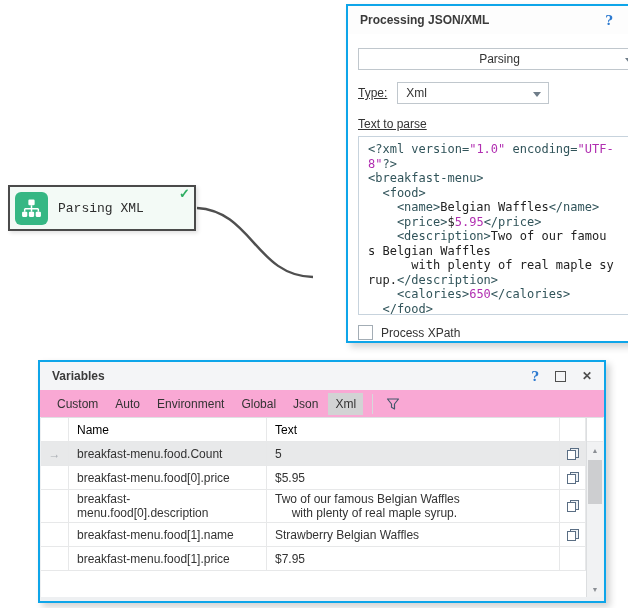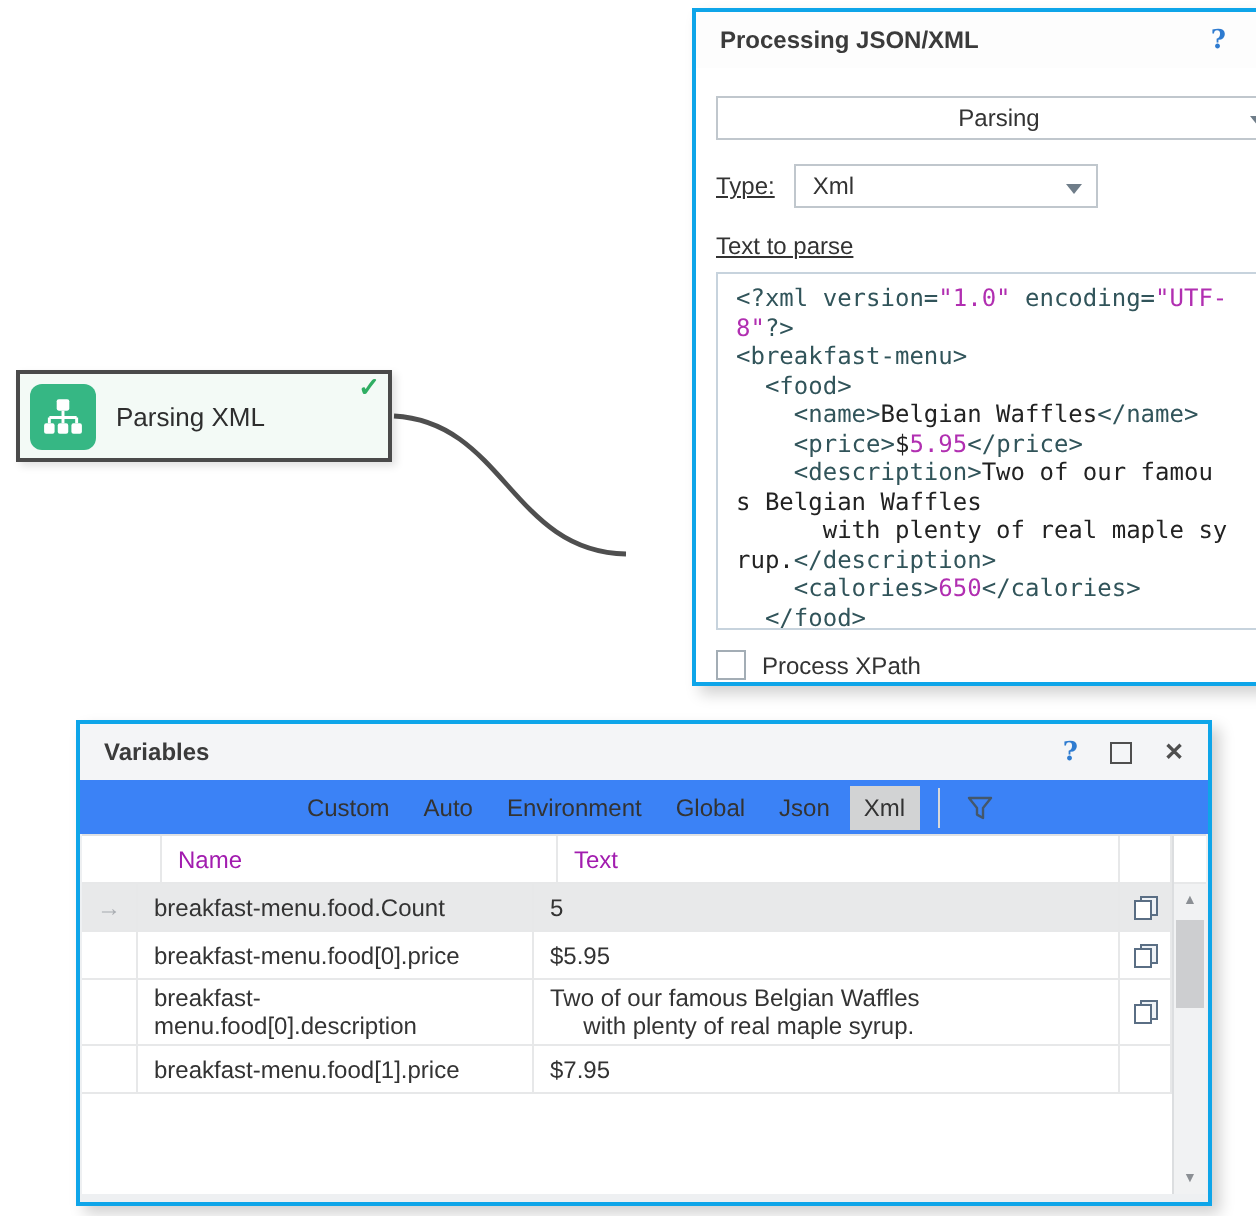--- a/index.html
+++ b/index.html
@@ -30,21 +30,21 @@
   .node{
     position:absolute;left:8px;top:185px;width:188px;height:46px;
     background:#f3faf6;border:2px solid #4a4a4a;box-sizing:border-box;
     display:flex;align-items:center;box-shadow:2px 2px 4px rgba(0,0,0,0.12);
     cursor:pointer;
   }
   .node-icon{
     width:33px;height:33px;border-radius:6px;background:#36b784;
     margin:0 10px 0 5px;display:flex;align-items:center;justify-content:center;flex:none;
   }
-  .node-label{font-size:13px;color:#2e2e2e;}
+  .node-label{font-size:13px;color:#2e2e2e;font-family:Liberation Mono, monospace;}
   .node-check{
     position:absolute;top:0px;right:4px;color:#2fae63;font-weight:bold;font-size:13px;line-height:14px;
   }
   .connector-svg{position:absolute;left:0;top:0;pointer-events:none;}
 
   
   .processing{left:312px;top:4px;width:307px;height:339px;}
   .proc-body{padding:6px 10px 0 10px;}
   .combo{
     height:22px;border:1px solid #c0c7cd;background:#fff;box-sizing:border-box;
@@ -73,31 +73,31 @@
   .checkbox-row{display:flex;align-items:center;margin-top:10px;}
   .checkbox-box{
     width:15px;height:15px;border:1px solid #a3adb5;background:#fff;box-sizing:border-box;cursor:pointer;flex:none;
   }
   .checkbox-label{font-size:12px;color:#333;margin-left:8px;}
 
   
   .variables{left:4px;top:360px;width:568px;height:243px;background:#eef0f2;display:flex;flex-direction:column;overflow:hidden;}
   .variables .panel-header{background:#f4f5f7;}
   .tabs-row{
-    display:flex;align-items:center;height:27px;padding:0 10px;background:#3b82f6;flex:none;justify-content:center;
+    display:flex;align-items:center;height:27px;padding:0 10px;background:#f9a8d4;flex:none;
   }
   .tab{padding:4px 7px;font-size:12px;color:#333;cursor:pointer;margin-right:3px;}
   .tab.selected{background:#d2d3d4;}
   .tab-sep{width:1px;height:20px;background:#d6d8da;margin:0 4px 0 6px;}
   .filter-btn{margin-left:8px;cursor:pointer;display:flex;align-items:center;}
 
   .table-outer{flex:1;display:flex;margin:0 1px 4px 1px;overflow:hidden;background:#fff;border-top:1px solid #dfe1e3;}
   .table-main{flex:1;display:flex;flex-direction:column;overflow:hidden;background:#fff;}
   .trow,.thead-row{display:flex;flex:none;border-bottom:1px solid #e7e8e9;}
-  .thead-row{height:23px;color:#a21caf;padding-left:12px;}
+  .thead-row{height:23px;color:#000000;}
   .trow{min-height:23px;color:#333;cursor:pointer;background:#fff;}
   .trow.selected{background:#e8e9ea;}
   .cell{display:flex;align-items:center;box-sizing:border-box;font-size:12px;border-right:1px solid #e7e8e9;}
   .cell-gutter{width:28px;justify-content:center;color:#a9adb2;font-size:12px;flex:none;}
   .cell-name{width:198px;padding:2px 8px;flex:none;}
   .cell-value{flex:1;padding:2px 8px;white-space:pre-wrap;line-height:14px;}
   .cell-copy{width:26px;justify-content:center;flex:none;cursor:pointer;}
   .vscroll{width:16px;background:#f1f2f3;border-left:1px solid #dcdee0;display:flex;flex-direction:column;flex:none;}
   .vs-head{height:23px;background:#fff;border-bottom:1px solid #e7e8e9;flex:none;}
   .vs-arrow{height:16px;display:flex;align-items:center;justify-content:center;font-size:7px;color:#8b8f94;flex:none;cursor:pointer;}
@@ -236,20 +236,31 @@
      with plenty of real maple syrup.</div>
             <div class="cell cell-copy">
               <svg width="14" height="14" viewBox="0 0 14 14">
                 <rect x="4.5" y="1.5" width="8" height="9" fill="#eef2f6" stroke="#5a6e84"></rect>
                 <rect x="1.5" y="3.5" width="8" height="9" fill="#ffffff" stroke="#5a6e84"></rect>
               </svg>
             </div>
           </div>
           <div class="trow">
             <div class="cell cell-gutter"></div>
+            <div class="cell cell-name">breakfast-menu.food[1].name</div>
+            <div class="cell cell-value">Strawberry Belgian Waffles</div>
+            <div class="cell cell-copy">
+              <svg width="14" height="14" viewBox="0 0 14 14">
+                <rect x="4.5" y="1.5" width="8" height="9" fill="#eef2f6" stroke="#5a6e84"></rect>
+                <rect x="1.5" y="3.5" width="8" height="9" fill="#ffffff" stroke="#5a6e84"></rect>
+              </svg>
+            </div>
+          </div>
+          <div class="trow">
+            <div class="cell cell-gutter"></div>
             <div class="cell cell-name">breakfast-menu.food[1].price</div>
             <div class="cell cell-value">$7.95</div>
             <div class="cell cell-copy"></div>
           </div>
         </div>
     </div>
     <div class="vscroll">
       <div class="vs-head"></div>
       <div class="vs-arrow">▲</div>
       <div class="vs-track">

